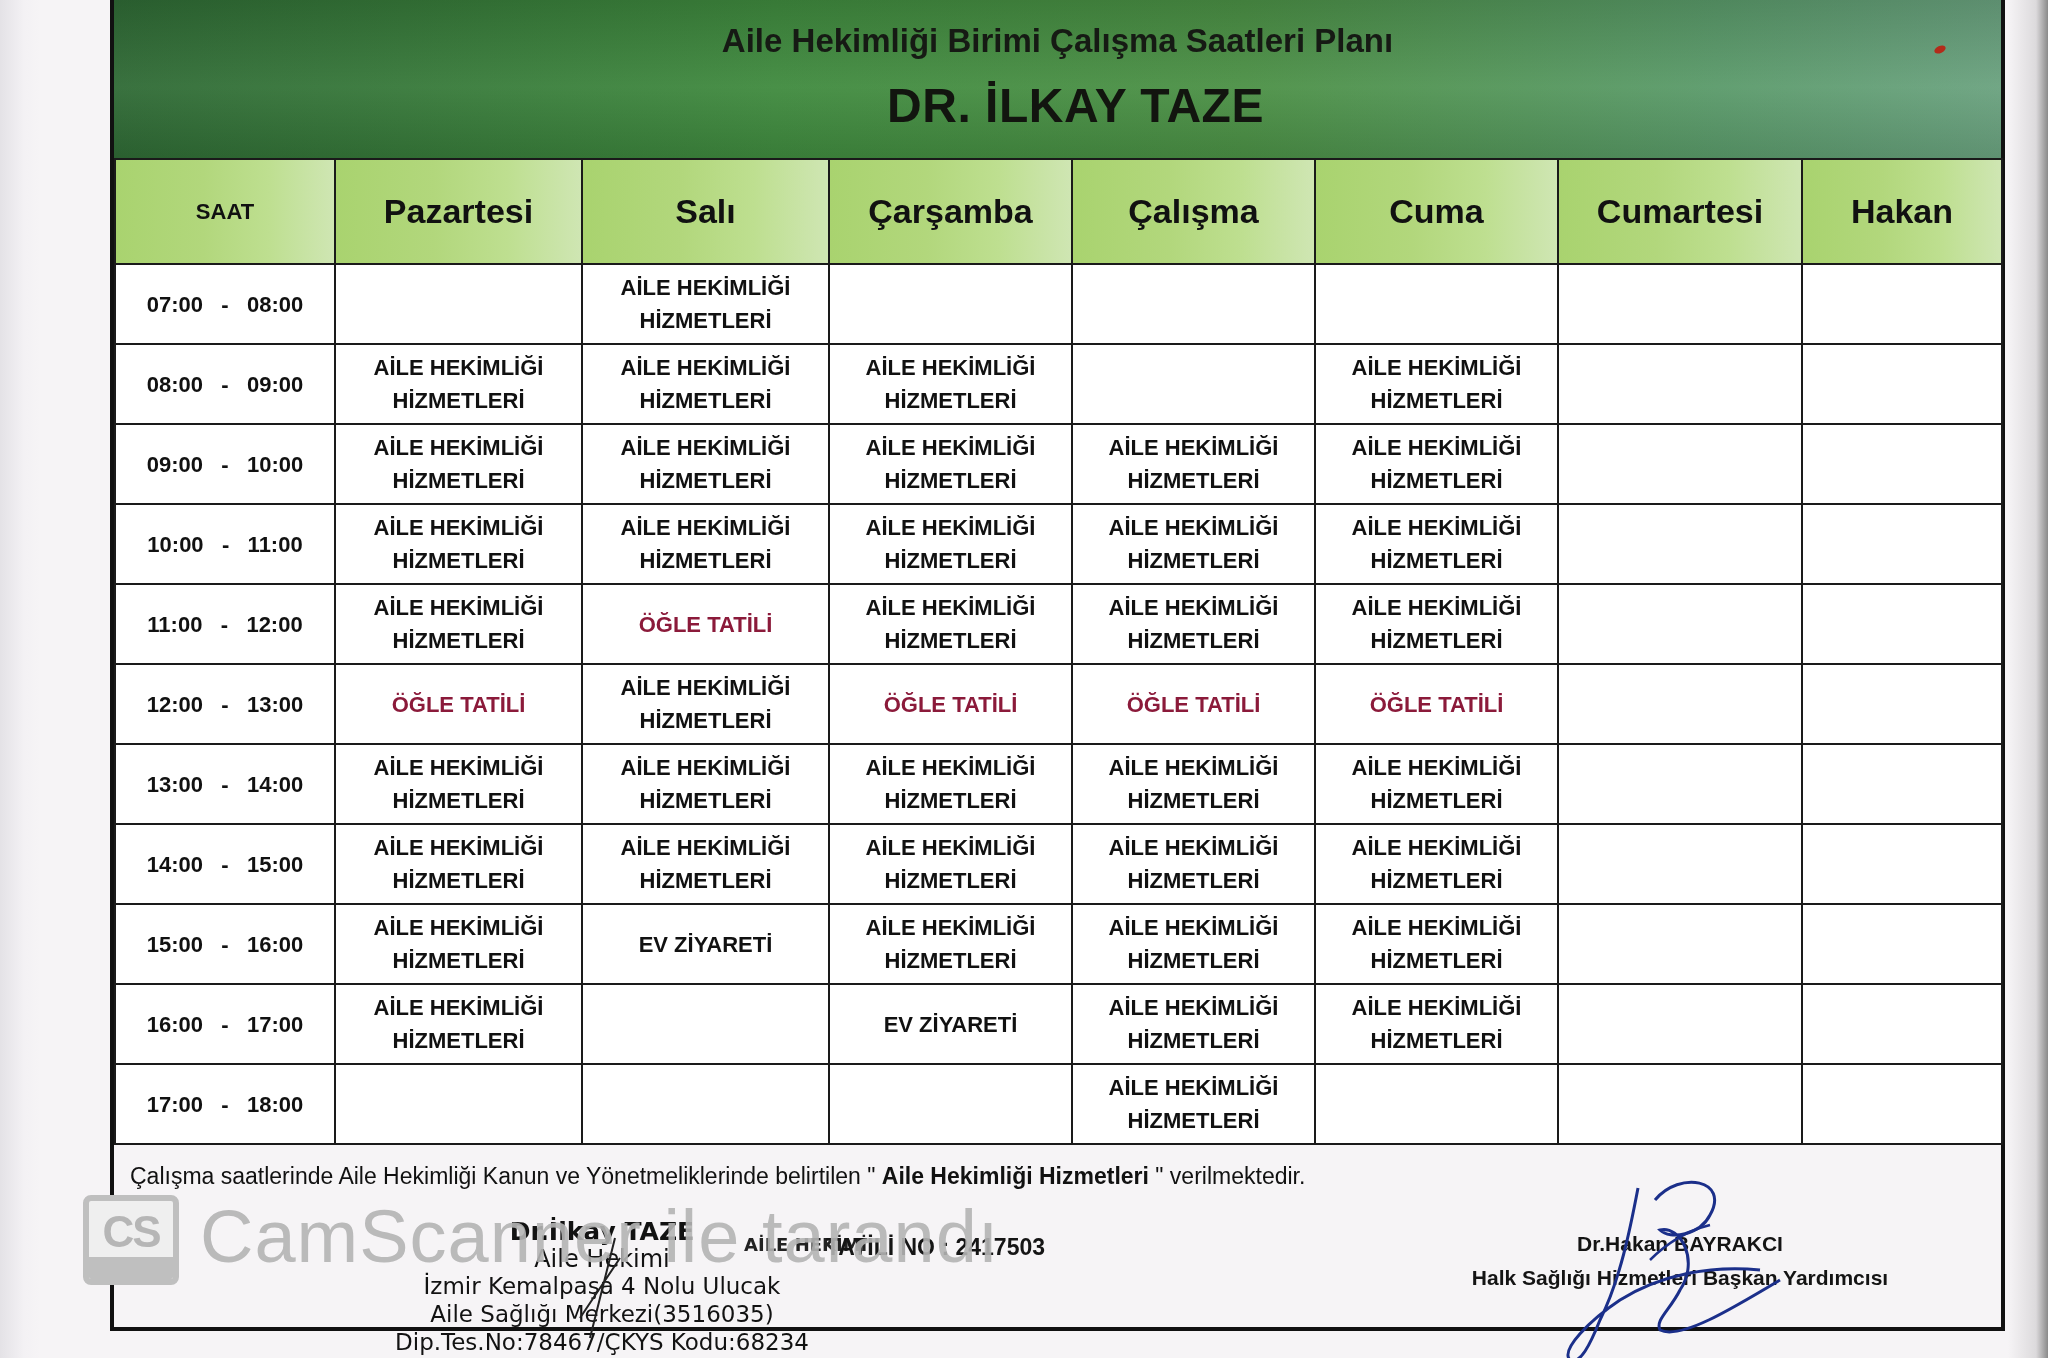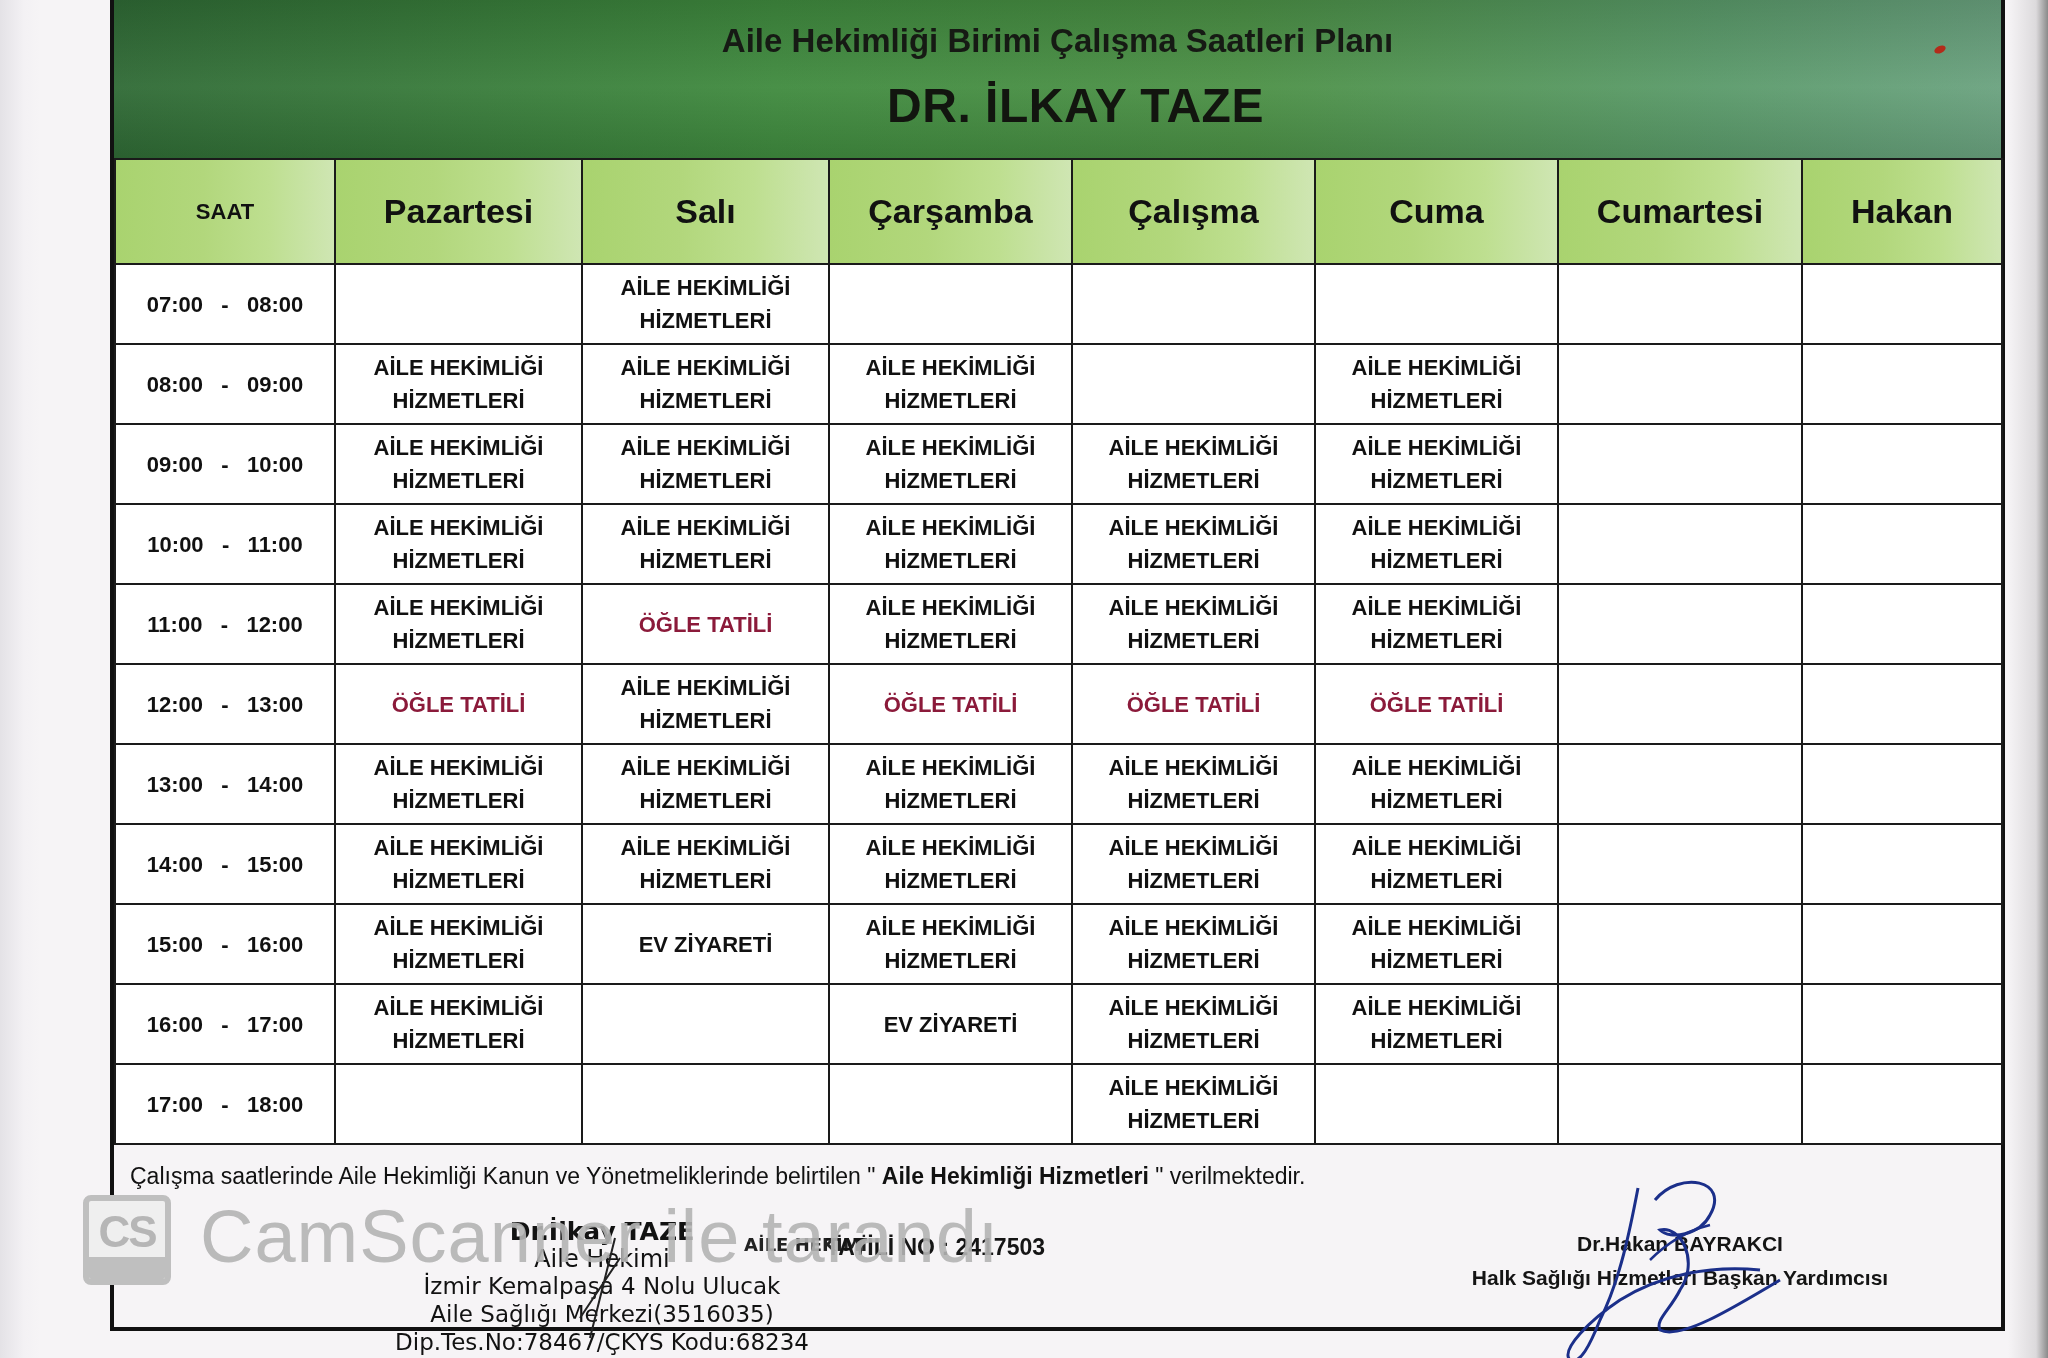--- a/index.html
+++ b/index.html
@@ -62,21 +62,21 @@
   }
   td.time { font-size:23px; }
   .time span.dash { display:inline-block; width:44px; text-align:center; }
   .cell-text { display:block; padding:0 20px; }
   .lunch { color:#8b1a3a; }
   .footnote {
     position:absolute; left:130px; top:1163px; font-size:23px; color:#111;
   }
   .footnote b { font-weight:bold; }
   .wm-logo {
-    position:absolute; left:83px; top:1195px; width:88px; height:90px;
+    position:absolute; left:83px; top:1195px; width:96px; height:90px;
     border:6px solid #bfbfbf; border-radius:8px; box-sizing:border-box;
     background:#efefef; overflow:hidden;
   }
   .wm-logo .cs {
     position:absolute; top:6px; left:0; right:0; text-align:center;
     font-size:44px; font-weight:bold; color:#b6b6b6; letter-spacing:-2px;
   }
   .wm-logo .bar {
     position:absolute; left:0; right:0; bottom:0; height:22px; background:#bfbfbf;
   }

